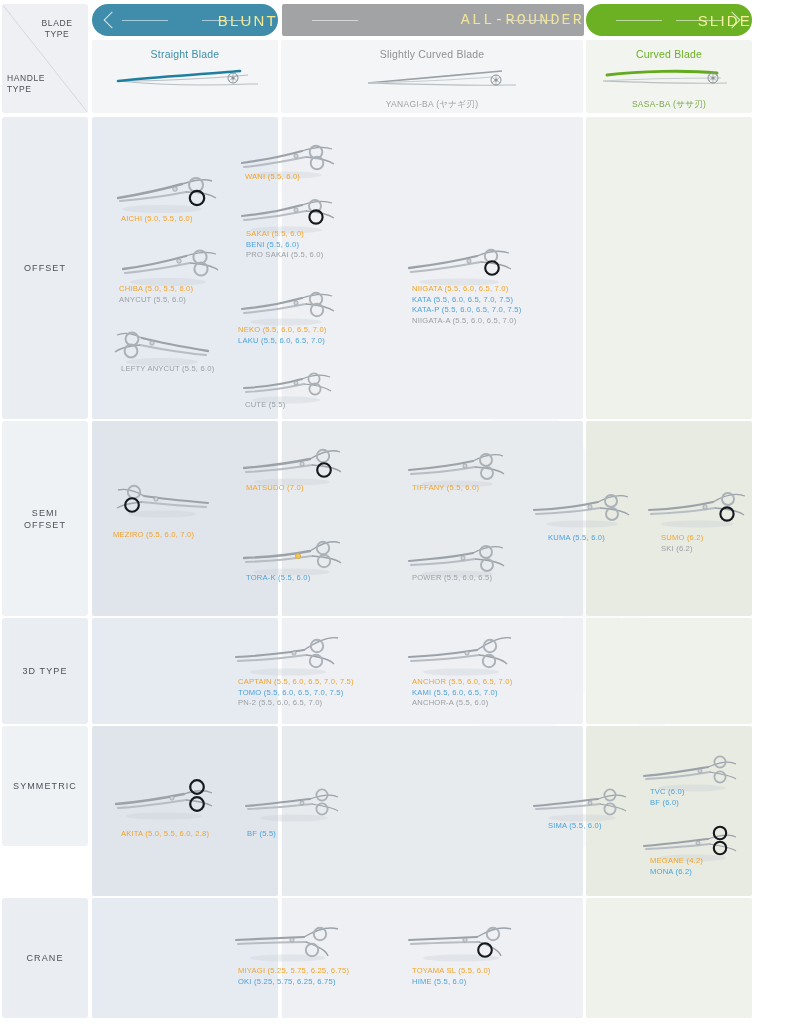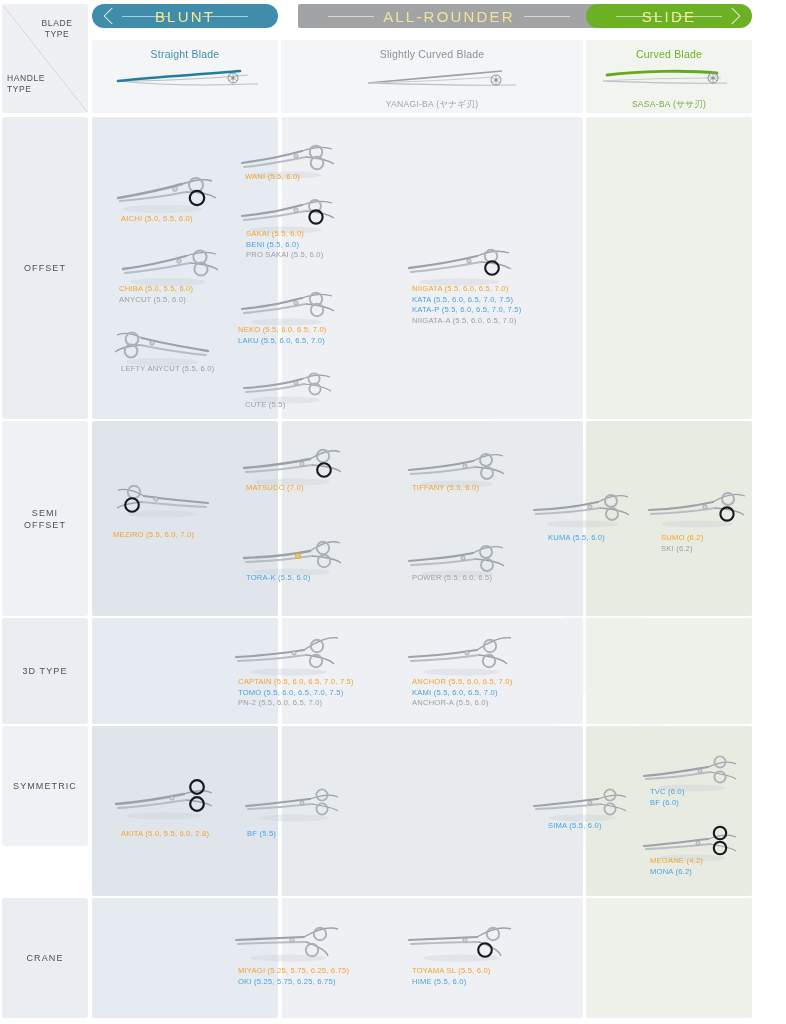--- a/index.html
+++ b/index.html
@@ -40,41 +40,41 @@
   .corner .lbl {
     position: absolute;
     font-size: 8.5px; letter-spacing: .6px; color: #4b5058;
     line-height: 11px; text-align: center;
   }
   .corner .lbl.blade { right: 7px; top: 14px; width: 48px; }
   .corner .lbl.handle { left: 5px; bottom: 18px; width: 50px; text-align: left; }
 
   
   .bar {
-    position: absolute; top: 4px; height: 24px;
+    position: absolute; top: 4px; height: 32px;
     border-radius: 16px;
-    display: flex; align-items: center; justify-content: center;
+    display: flex; align-items: center; justify-content: flex-end;
   }
   .bar .bartext {
     font-size: 15px; letter-spacing: 2.2px; font-weight: 400;
     color: #f4e08a; z-index: 2; position: relative;
   }
   .bar .line {
     position: absolute; top: 50%; height: 1px; background: rgba(255,255,255,.55);
   }
   .bar .ltail { left: 30px; width: 46px; }
   .bar .rtail { right: 30px; width: 46px; }
   .bar .chev { position: absolute; top: 50%; width: 12px; height: 12px;
                border-top: 1.6px solid rgba(255,255,255,.8);
                border-right: 1.6px solid rgba(255,255,255,.8); }
   .bar .chev.left  { left: 14px;  transform: translateY(-50%) rotate(-135deg); }
   .bar .chev.right { right: 14px; transform: translateY(-50%) rotate(45deg); }
 
   #bar-blunt { left: 92px; width: 186px; background: #3f8daa; }
-  #bar-allrounder { left: 298px; width: 302px; background: #a2a3a4; border-radius: 2px; }
+  #bar-allrounder { left: 282px; width: 302px; background: #a2a3a4; border-radius: 2px; font-family: Liberation Mono, monospace; }
   #bar-slide { left: 586px; width: 166px; background: #6cb024; }
   #bar-allrounder .bartext { color: #efe49a; }
   #bar-blunt .bartext { color: #f7e98f; }
   #bar-slide .bartext { color: #f4ef9b; }
 
   
   .hdr {
     position: absolute; top: 40px; height: 73px;
     background: #f3f5f6; border-radius: 2px;
     text-align: center; overflow: hidden;

